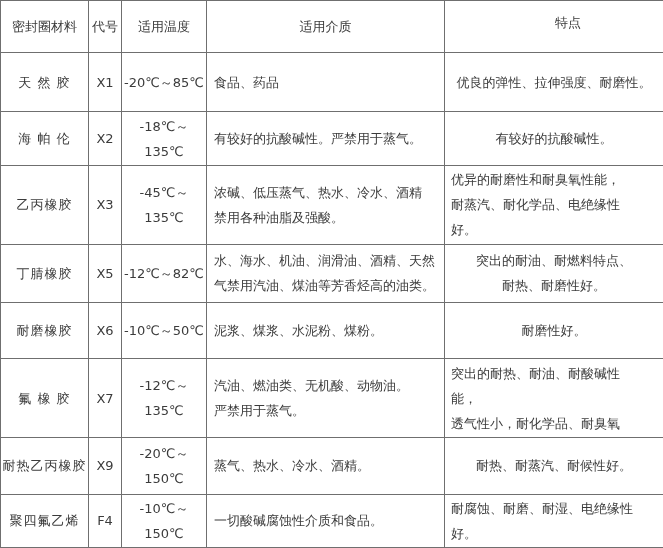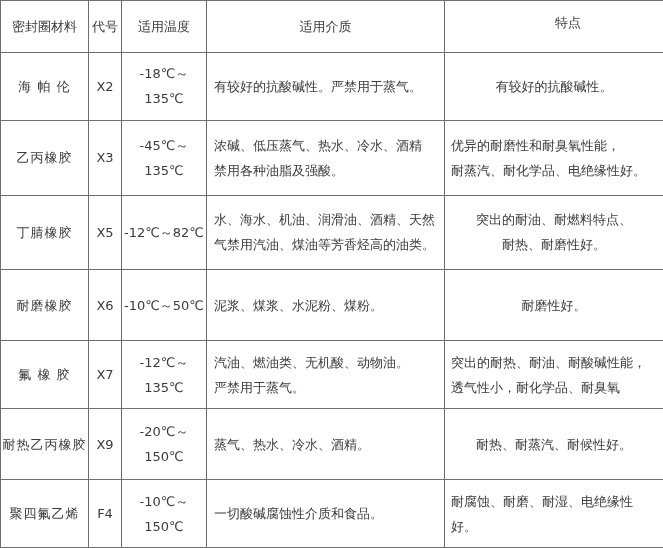--- a/index.html
+++ b/index.html
@@ -29,21 +29,21 @@
     overflow: hidden;
     vertical-align: middle;
     font-weight: normal;
     line-height: 25px;
   }
   
   td.c-material { text-align: center; letter-spacing: 1px; }
   td.c-code     { text-align: center; }
   td.c-temp     { text-align: center; letter-spacing: 0px; }
   td.c-medium   { text-align: left; padding-left: 7px; padding-right: 4px; white-space: pre-line; }
-  td.c-feature  { white-space: pre-line; padding-left: 6px; padding-right: 12px; }
+  td.c-feature  { white-space: pre-line; padding-left: 6px; padding-right: 20px; }
   td.c-feature.align-center { text-align: center; padding-left: 2px; padding-right: 2px; }
   td.c-feature.align-left   { text-align: left; }
   thead th { text-align: center; }
   
   tr.hrow { height: 52px; }
   tr.r0 { height: 59px; }
   tr.r1 { height: 51px; margin-top: 20px; }
   tr.r2 { height: 59px; margin-left: 44px; }
   tr.r3 { height: 56px; }
   tr.r4 { height: 58px; }
@@ -70,20 +70,27 @@
         <th>密封圈材料</th>
         <th>代号</th>
         <th>适用温度</th>
         <th>适用介质</th>
         <th class="h-feature">
             <div>特点</div>
           </th>
       </tr>
     </thead>
     <tbody>
+      <tr class="r0">
+        <td class="c-material">天 然 胶</td>
+        <td class="c-code">X1</td>
+        <td class="c-temp">-20℃～85℃</td>
+        <td class="c-medium">食品、药品</td>
+        <td class="c-feature align-center">优良的弹性、拉伸强度、耐磨性。</td>
+      </tr>
       <tr class="r1">
         <td class="c-material">海 帕 伦</td>
         <td class="c-code">X2</td>
         <td class="c-temp">-18℃～135℃</td>
         <td class="c-medium">有较好的抗酸碱性。严禁用于蒸气。</td>
         <td class="c-feature align-center">有较好的抗酸碱性。</td>
       </tr>
       <tr class="r2">
         <td class="c-material">乙丙橡胶</td>
         <td class="c-code">X3</td>

